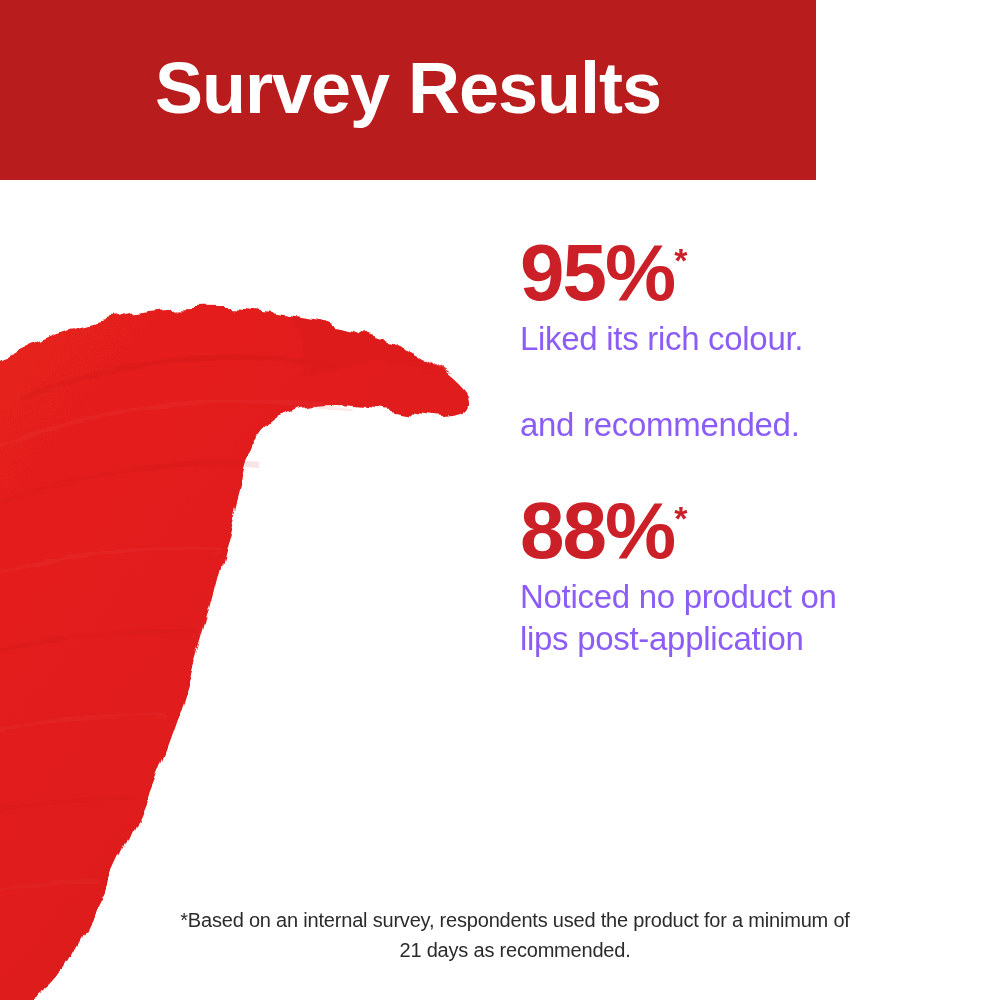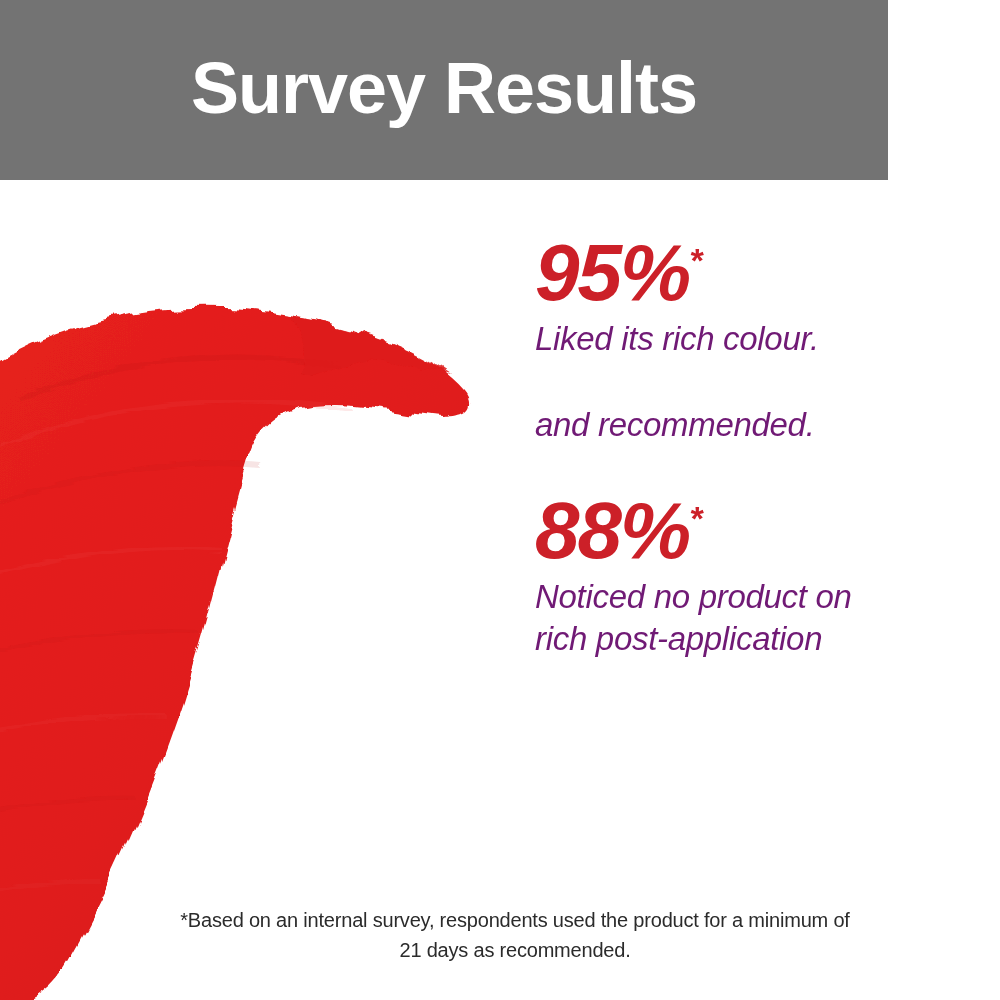--- a/index.html
+++ b/index.html
@@ -19,23 +19,23 @@
     width: 1000px;
     height: 1000px;
     background: #ffffff;
     overflow: hidden;
   }
   
   .header-band {
     position: absolute;
     left: 0;
     top: 0;
-    width: 888px;
+    width: 816px;
     height: 180px;
-    background: #737373;
+    background: #b91c1c;
     display: flex;
     align-items: center;
     justify-content: center;
   }
   .header-title {
     color: #ffffff;
     font-size: 72px;
     font-weight: bold;
     letter-spacing: -1px;
     line-height: 1;
@@ -50,24 +50,23 @@
     top: 250px;
     width: 560px;
     height: 750px;
   }
   .swatch-wrap svg {
     display: block;
   }
   
   .stats {
     position: absolute;
-    left: 535px;
+    left: 520px;
     top: 232px;
     width: 440px;
-    font-style: italic;
   }
   .stat-block {
     margin-bottom: 44px;
   }
   .stat-block:last-child {
     margin-bottom: 12px;
   }
   .stat-number {
     color: #cc2028;
     font-size: 80px;
@@ -76,21 +75,21 @@
     letter-spacing: -2px;
     white-space: nowrap;
   }
   .stat-number .asterisk {
     font-size: 34px;
     vertical-align: super;
     line-height: 1;
     letter-spacing: 0;
   }
   .stat-caption {
-    color: #701a75;
+    color: #8b5cf6;
     font-size: 33px;
     line-height: 1.28;
     margin-top: 4px;
     letter-spacing: -0.3px;
   }
   .stat-caption .line {
     display: block;
   }
   
   .footnote {
@@ -179,21 +178,21 @@
     <div class="stat-block">
       <div class="stat-caption">
         <span class="line">and recommended.</span>
       </div>
     </div>
 
     <div class="stat-block">
       <div class="stat-number"><span>88%</span><span class="asterisk">*</span></div>
       <div class="stat-caption">
         <span class="line">Noticed no product on</span>
-        <span class="line">rich post-application</span>
+        <span class="line">lips post-application</span>
       </div>
     </div>
 
   </div>
 
   <div class="footnote">
     <span class="line">*Based on an internal survey, respondents used the product for a minimum of</span>
     <span class="line">21 days as recommended.</span>
   </div>
 

